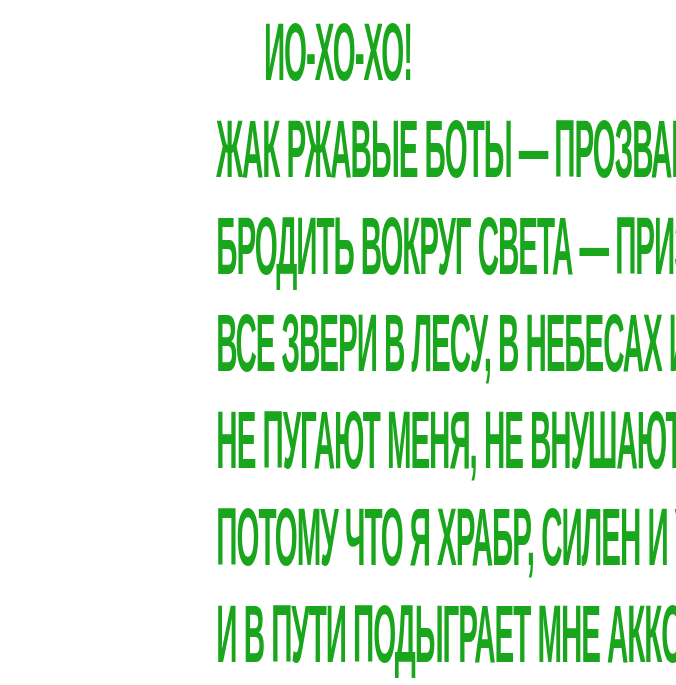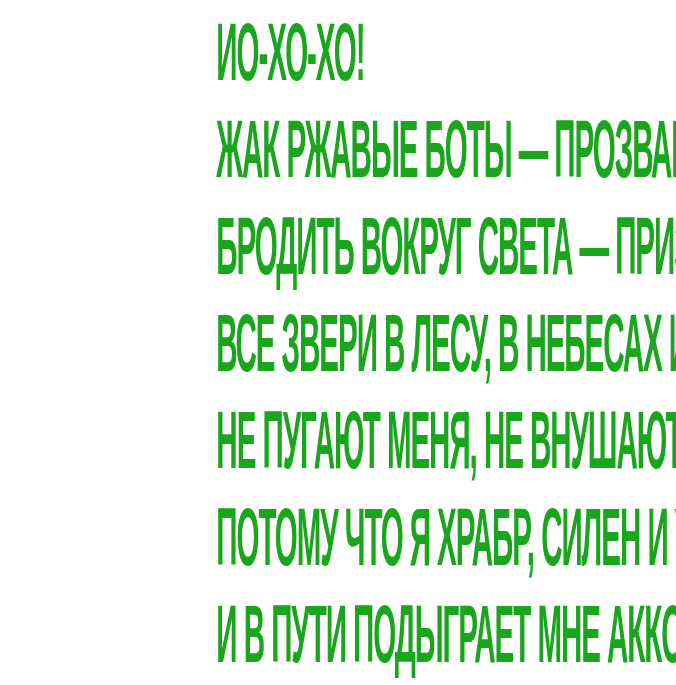--- a/index.html
+++ b/index.html
@@ -15,21 +15,21 @@
     height: 685px;
     background: var(--bg);
     overflow: hidden;
     font-family: "Liberation Sans", sans-serif;
   }
   .poem {
     box-sizing: border-box;
     width: 676px;
     height: 685px;
     padding-top: 3px;
-    text-align: left;
+    text-align: center;
   }
   .line {
     display: block;
     white-space: nowrap;
     font-family: "Liberation Sans", sans-serif;
     font-weight: 700;
     font-size: 82px;
     line-height: 97px;
     height: 97px;
     letter-spacing: -0.035em;

